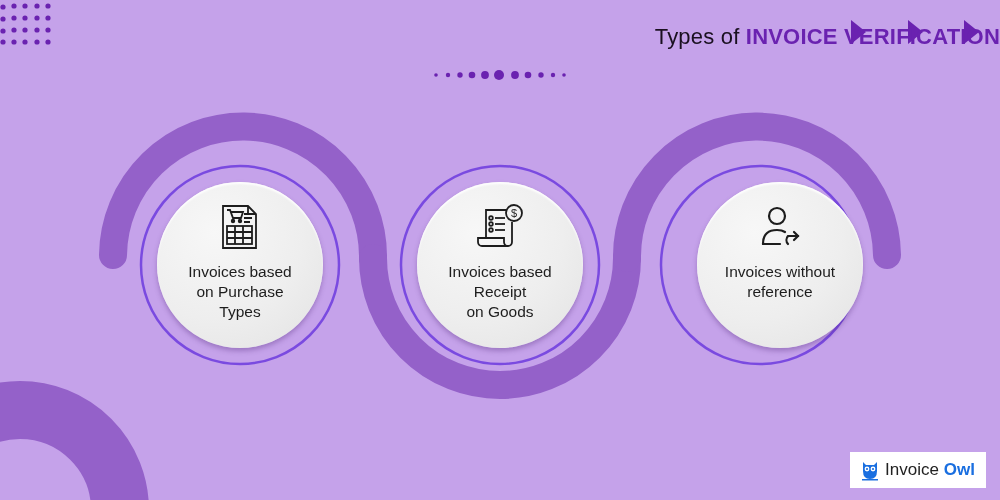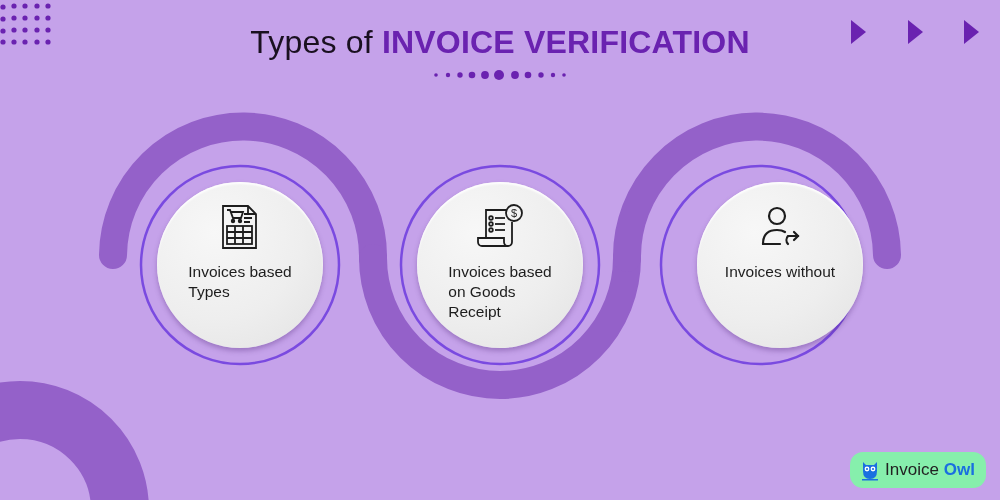--- a/index.html
+++ b/index.html
@@ -1,27 +1,27 @@
 <!DOCTYPE html>
 <html><head>
 <meta charset="utf-8">
 <style>
   html, body { margin: 0; padding: 0; }
   body { width: 1000px; height: 500px; overflow: hidden; background: #c5a2ea; position: relative; font-family: "Liberation Sans", "DejaVu Sans", sans-serif; }
   .bg-svg { position: absolute; left: 0; top: 0; width: 1000px; height: 500px; }
-  .title { position: absolute; top: 24px; left: 0; width: 1000px; text-align: center; font-size: 32px; letter-spacing: 0.2px; }
+  .title { position: absolute; top: 24px; left: 0; width: 1000px; text-align: right; font-size: 22px; letter-spacing: 0.2px; }
   .title .pre { color: #1a1020; font-weight: 500; }
   .title .hi { color: #6a22b0; font-weight: 700; }
   .card { position: absolute; width: 166px; height: 166px; border-radius: 50%;
           background: radial-gradient(circle at 35% 30%, #f7f7f7 0%, #eeeeee 55%, #e2e2e2 100%);
           box-shadow: 0 3px 5px rgba(80,40,120,0.35), inset 0 2px 2px rgba(255,255,255,0.9);
           display: flex; flex-direction: column; align-items: center; }
   .card .icon { margin-top: 22px; width: 44px; height: 46px; }
-  .card .label { margin-top: 12px; text-align: left; font-size: 15.5px; line-height: 20px; color: #1d1d1d; }
-  .logo { position: absolute; left: 850px; top: 452px; width: 136px; height: 36px; background: #86efac; border-radius: 13px;
+  .card .label { margin-top: 12px; text-align: center; font-size: 15.5px; line-height: 20px; color: #1d1d1d; }
+  .logo { position: absolute; left: 850px; top: 452px; width: 136px; height: 36px; background: #ffffff; border-radius: 0;
           display: flex; align-items: center; justify-content: center; gap: 6px; }
   .logo .txt { font-size: 17px; color: #222; }
   .logo .txt b { color: #1a6fe0; font-weight: 700; }
 </style>
 </head>
 <body>
 
 <svg class="bg-svg" viewBox="0 0 1000 500">
 
   <g fill="#6a22b0">
@@ -93,54 +93,56 @@
     <path d="M30 2 V10 H38"></path>
     <path d="M9 6 h3 l3 8 h8 l2 -6 h-12"></path>
     <circle cx="15" cy="17" r="1.3" fill="#1d1d1d"></circle>
       <circle cx="22" cy="17" r="1.3" fill="#1d1d1d"></circle>
     <path d="M26 10 h8 M26 14 h8 M26 18 h6"></path>
     <rect x="9" y="22" width="25" height="18"></rect>
     <path d="M9 28 h25 M9 34 h25 M17 22 v18 M25 22 v18"></path>
   </svg>
   <div class="label">
     <div>Invoices based</div>
+    <div>on Purchase</div>
     <div>Types</div>
   </div>
 </div>
 
 <div class="card" style="left:417px; top:182px;">
   <svg class="icon" viewBox="0 0 48 46" fill="none" stroke="#1d1d1d" stroke-width="1.8" style="width:48px;">
     <path d="M10 34 V6 H30"></path>
     <path d="M36 18 V38 a4 4 0 0 1 -4 4 H6 a4 4 0 0 1 -4 -4 V34 H28 V38 a4 4 0 0 0 4 4"></path>
     <circle cx="38" cy="9" r="8"></circle>
     <text x="38" y="13" font-size="11" text-anchor="middle" fill="#1d1d1d" stroke="none" font-family="Liberation Sans, sans-serif">$</text>
     <circle cx="15" cy="14" r="1.8"></circle>
       <path d="M19 14 h10"></path>
     <circle cx="15" cy="20" r="1.8"></circle>
       <path d="M19 20 h10"></path>
     <circle cx="15" cy="26" r="1.8"></circle>
       <path d="M19 26 h10"></path>
   </svg>
   <div class="label">
     <div>Invoices based</div>
+    <div>Receipt</div>
     <div>on Goods</div>
-    <div>Receipt</div>
   </div>
 </div>
 
 <div class="card" style="left:697px; top:182px;">
   <svg class="icon" viewBox="0 0 44 46" fill="none" stroke="#1d1d1d" stroke-width="2.2" stroke-linecap="round">
     <circle cx="19" cy="12" r="8"></circle>
     <path d="M5 40 Q5 26 19 26 Q24 26 27 28"></path>
     <path d="M5 40 H22"></path>
     <path d="M30 40 a6 6 0 0 1 0 -8 h10"></path>
     <path d="M36 28 l4 4 l-4 4"></path>
   </svg>
   <div class="label">
     <div>Invoices without</div>
+    <div>reference</div>
   </div>
 </div>
 
 <div class="logo">
   <svg width="18" height="22" viewBox="0 0 18 22" fill="#1a6fe0">
     <path d="M2 3 L5 6 H13 L16 3 V12 Q16 20 9 20 Q2 20 2 12 Z"></path>
     <circle cx="6" cy="10" r="2.4" fill="#fff"></circle>
       <circle cx="12" cy="10" r="2.4" fill="#fff"></circle>
     <circle cx="6" cy="10" r="1.1"></circle>
       <circle cx="12" cy="10" r="1.1"></circle>

